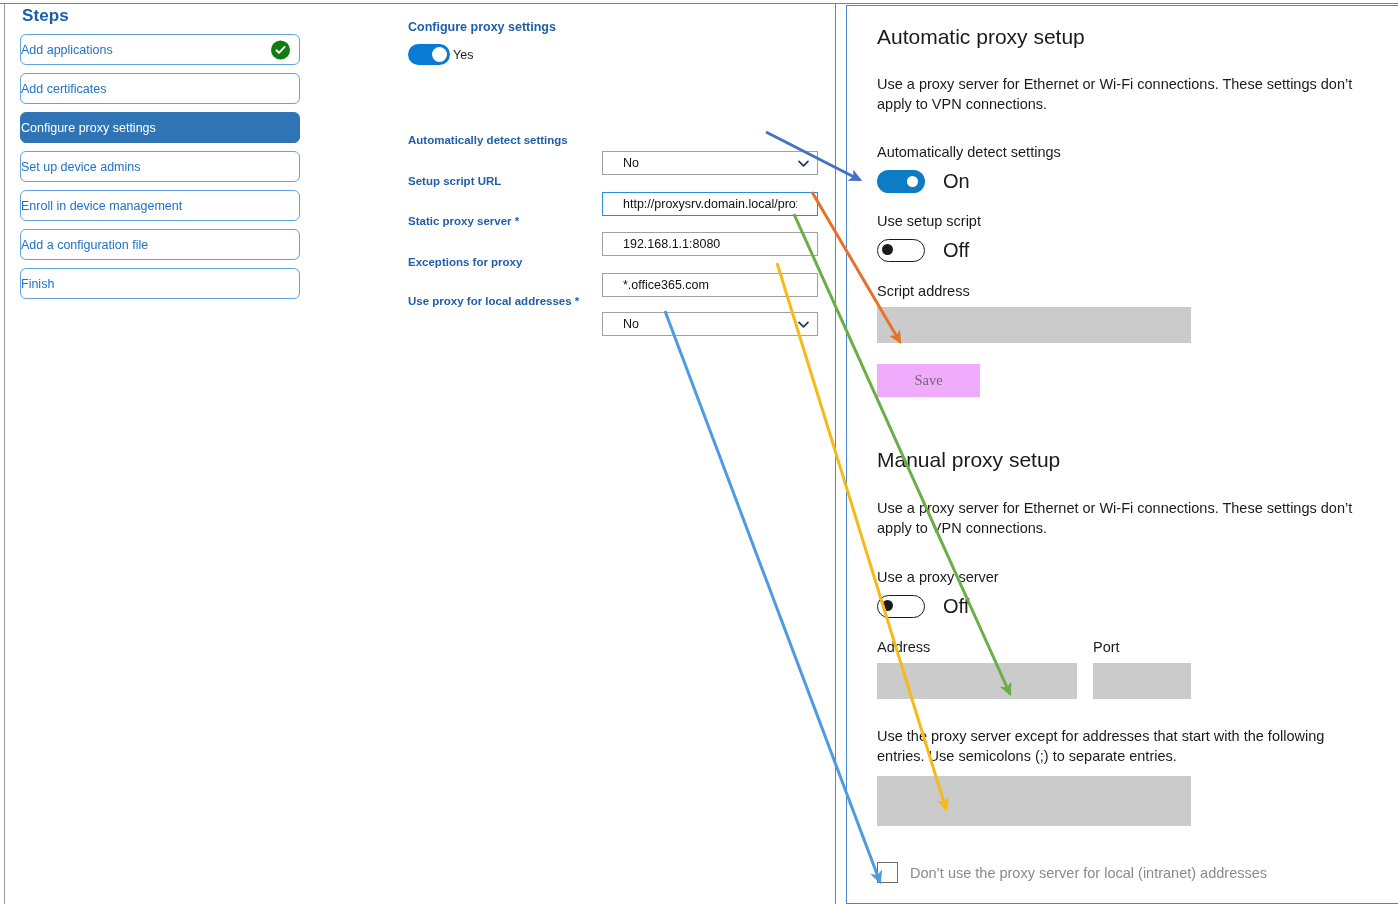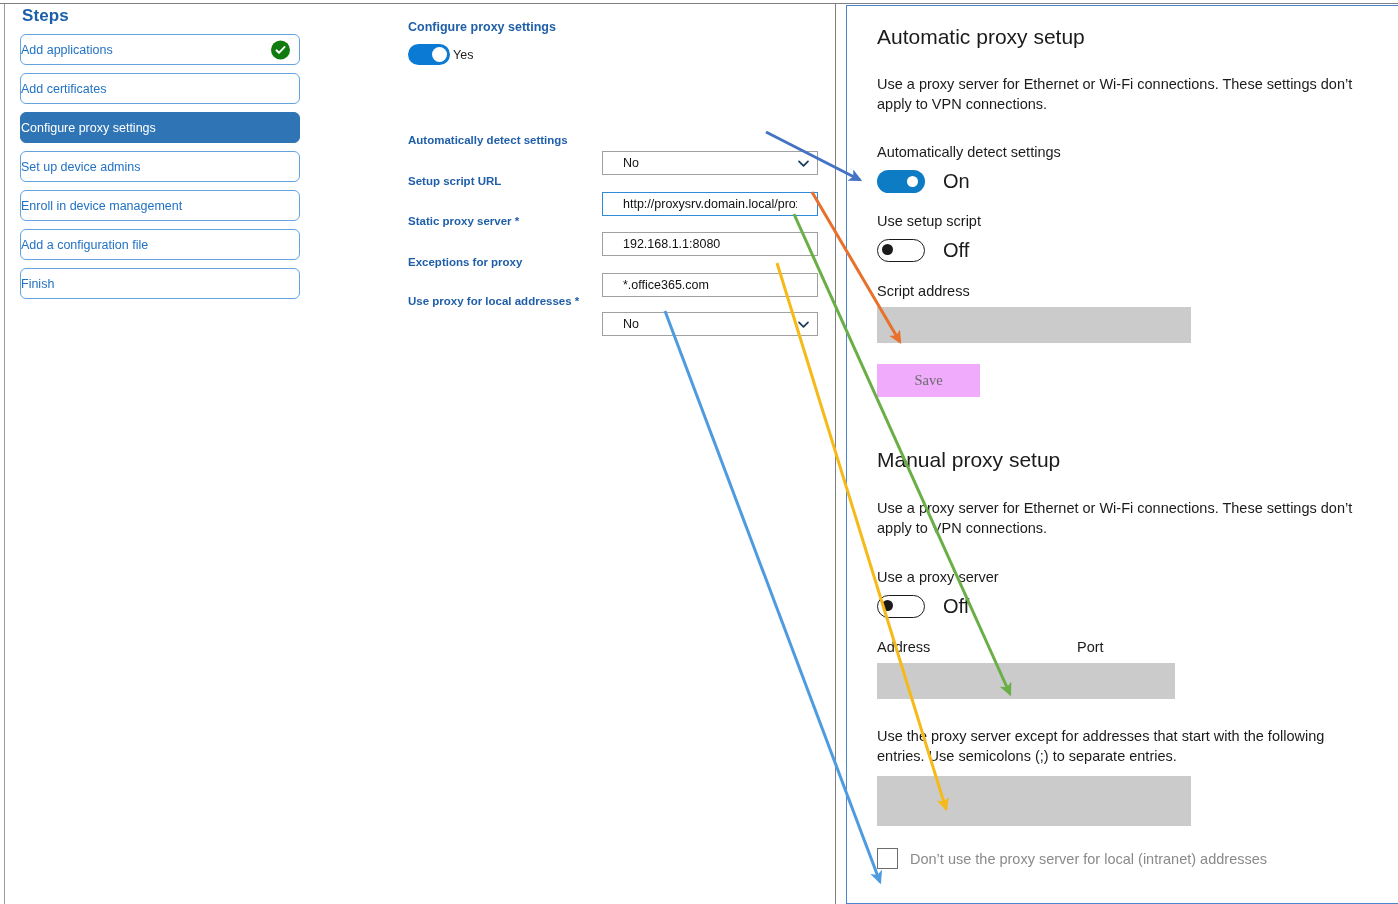--- a/index.html
+++ b/index.html
@@ -288,36 +288,36 @@
       <p class="win-p" style="margin-top:26px;">Use a proxy server for Ethernet or Wi-Fi connections. These settings don’t apply to VPN connections.</p>
 
       <div class="win-lbl" style="margin-top:31px;">Use a proxy server</div>
       <div class="wtgl-row" style="margin-top:10px;">
         <div class="wtgl off">
             <span class="wknob"></span>
           </div>
         <span class="wtgl-txt">Off</span>
       </div>
 
-      <div style="display:flex; margin-top:21px;">
+      <div style="display:flex; gap:16px; margin-top:21px;">
         <div>
           <div class="win-lbl">Address</div>
           <div class="wbox" style="margin-top:8px; width:200px;"></div>
         </div>
         <div>
           <div class="win-lbl">Port</div>
           <div class="wbox" style="margin-top:8px; width:98px;"></div>
         </div>
       </div>
 
       <p class="win-p" style="margin-top:27px;">Use the proxy server except for addresses that start with the following entries. Use semicolons (;) to separate entries.</p>
 
       <div class="wbox" style="margin-top:10px; width:314px; height:50px;"></div>
 
-      <div class="wcheck-row" style="margin-top:22px;">
+      <div class="wcheck-row" style="margin-top:36px;">
         <span class="wcheck"></span>
         <span class="wcheck-lbl">Don’t use the proxy server for local (intranet) addresses</span>
       </div>
 
     </div>
   </div>
 
   <svg class="arrows" viewBox="0 0 1398 904">
     <defs id="arrow-defs">
         <marker id="ah0" markerWidth="5" markerHeight="5" refX="3.6" refY="2.1" orient="auto" markerUnits="strokeWidth">

